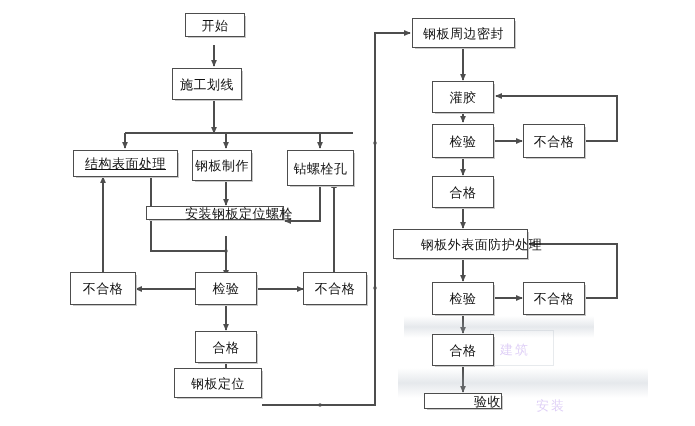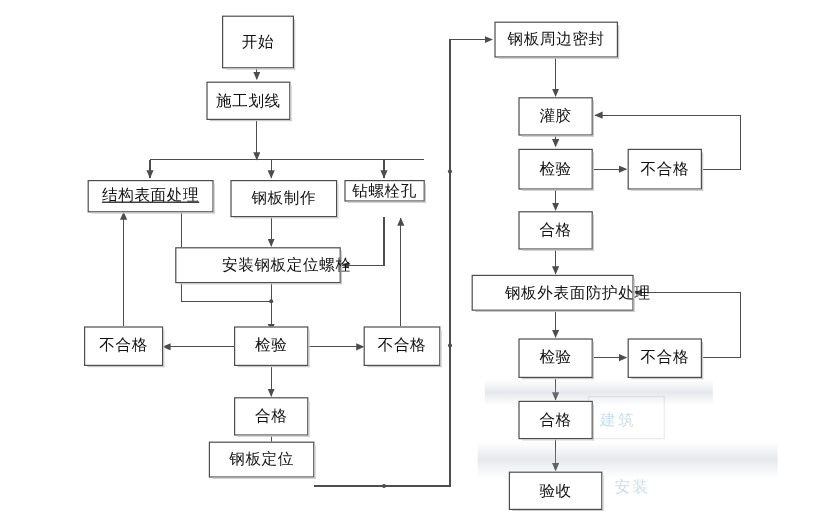--- a/index.html
+++ b/index.html
@@ -43,21 +43,21 @@
     left:2px; top:2px; right:-2px; bottom:-2px;
     border-right:1px solid #c9c9c9;
     border-bottom:1px solid #c9c9c9;
     pointer-events:none;
     z-index:-1;
   }
   .wm{
     position:absolute;
     z-index:2;
     opacity:0.22;
-    color:#0369a1;
+    color:#6d28d9;
     font-size:13px;
     letter-spacing:2px;
     white-space:nowrap;
     pointer-events:none;
   }
   .wm-box{
     position:absolute;
     z-index:2;
     border:1px solid #b9c2ca;
     opacity:0.35;
@@ -142,43 +142,43 @@
       <circle cx="375" cy="288" r="1.7"></circle>
       <circle cx="320" cy="405" r="1.7"></circle>
       <circle cx="226" cy="251" r="1.7"></circle>
     </g>
   </svg>
 
   <div class="wm-band" style="left:398px;top:368px;width:250px;height:30px;"></div>
   <div class="wm-band" style="left:404px;top:316px;width:190px;height:22px;"></div>
   <div class="wm-box" style="left:490px;top:330px;width:62px;height:34px;"></div>
   <div class="wm" style="left:500px;top:341px;">建筑</div>
-  <div class="wm" style="left:512px;top:397px;">安装</div>
-
-  <div class="node" style="left:185px;top:13px;width:60px;height:44px;">
+  <div class="wm" style="left:536px;top:397px;">安装</div>
+
+  <div class="node" style="left:185px;top:13px;width:60px;height:24px;">
     <span class="lbl">开始</span>
   </div>
 
   <div class="node" style="left:172px;top:68px;width:70px;height:32px;">
     <span class="lbl">施工划线</span>
   </div>
 
   <div class="node" style="left:73px;top:150px;width:105px;height:27px;text-decoration:underline;">
     <span class="lbl">结构表面处理</span>
   </div>
 
-  <div class="node" style="left:192px;top:150px;width:89px;height:31px;">
+  <div class="node" style="left:192px;top:150px;width:60px;height:31px;">
     <span class="lbl">钢板制作</span>
   </div>
 
-  <div class="node" style="left:287px;top:150px;width:67px;height:18px;">
+  <div class="node" style="left:287px;top:150px;width:67px;height:36px;">
     <span class="lbl">钻螺栓孔</span>
   </div>
 
-  <div class="node" style="left:146px;top:206px;width:138px;height:30px;padding-left:48px;">
+  <div class="node" style="left:146px;top:206px;width:138px;height:14px;padding-left:48px;">
     <span class="lbl">安装钢板定位螺栓</span>
   </div>
 
   <div class="node" style="left:70px;top:272px;width:66px;height:33px;">
     <span class="lbl">不合格</span>
   </div>
 
   <div class="node" style="left:195px;top:272px;width:62px;height:33px;">
     <span class="lbl">检验</span>
   </div>
@@ -224,17 +224,17 @@
   </div>
 
   <div class="node" style="left:523px;top:282px;width:62px;height:33px;">
     <span class="lbl">不合格</span>
   </div>
 
   <div class="node" style="left:432px;top:334px;width:62px;height:32px;">
     <span class="lbl">合格</span>
   </div>
 
-  <div class="node" style="left:424px;top:393px;width:78px;height:32px;">
+  <div class="node" style="left:424px;top:393px;width:78px;height:16px;justify-content:flex-end;">
     <span class="lbl">验收</span>
   </div>
 
 </div>
 
 </body></html>

